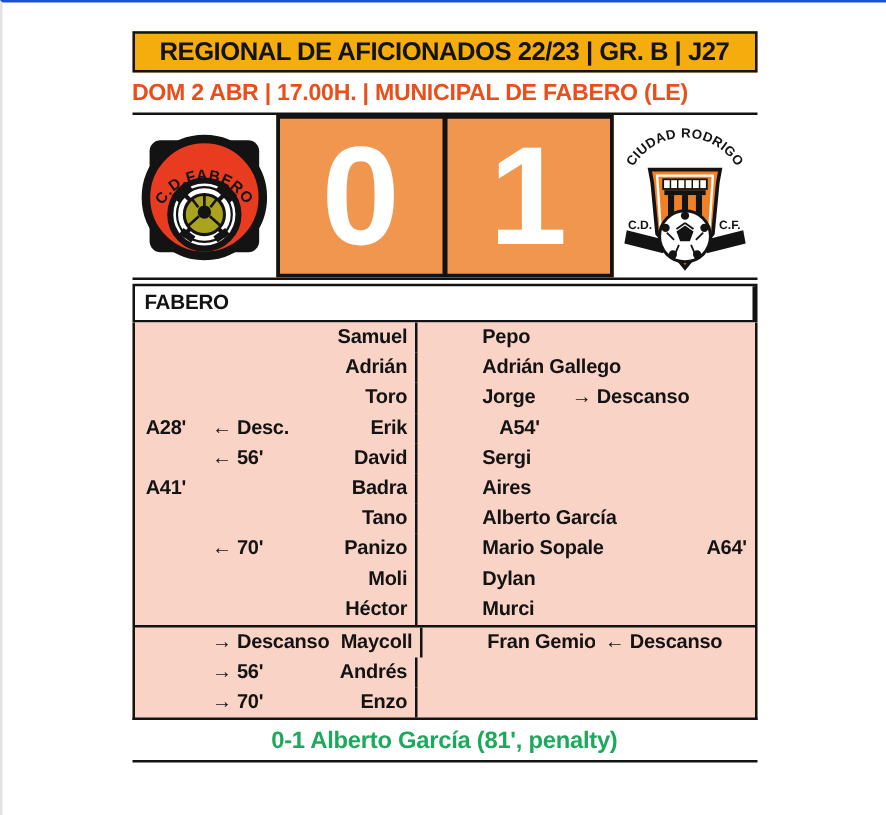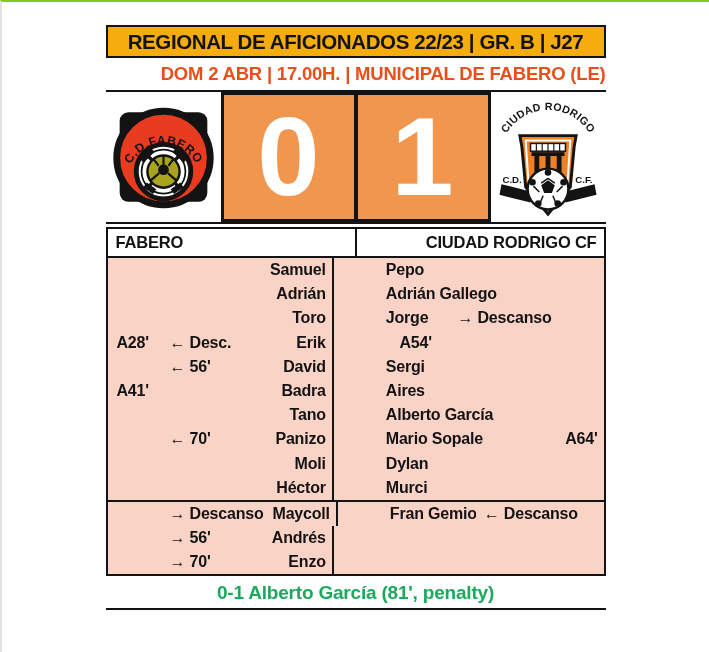--- a/index.html
+++ b/index.html
@@ -1,25 +1,25 @@
 <!DOCTYPE html>
 <html><head>
 <meta charset="utf-8">
 <style>
   html,body{margin:0;padding:0;background:#ffffff;}
   body{font-family:"Liberation Sans","DejaVu Sans",sans-serif;font-weight:bold;color:#131313;}
   .page{width:709px;height:652px;background:#ffffff;box-sizing:border-box;
-        border-left:2px solid #e2e2e2;border-top:2px solid #84cc16;overflow:hidden;}
+        border-left:2px solid #e2e2e2;border-top:2px solid #1d4ed8;overflow:hidden;}
   .content{width:500px;margin:0 auto;padding-top:23px;}
 
   
   .comp-bar{box-sizing:border-box;height:33px;border:2px solid #131313;background:#F5AD0D;
             display:flex;align-items:center;justify-content:center;
             font-size:20.5px;letter-spacing:-0.4px;white-space:nowrap;}
-  .match-info{margin-top:5px;height:23px;text-align:right;color:#E94E1B;
+  .match-info{margin-top:5px;height:23px;text-align:left;color:#E94E1B;
               font-size:18.5px;letter-spacing:-0.2px;white-space:nowrap;}
 
   
   .scoreboard{margin-top:4px;height:134px;box-sizing:border-box;
               border-top:2.5px solid #131313;border-bottom:2.5px solid #131313;
               display:grid;grid-template-columns:115px 1fr 1fr 115px;}
   .logo-cell{display:flex;align-items:center;justify-content:center;overflow:hidden;}
   .score-cell{box-sizing:border-box;background:#F0964E;color:#ffffff;
               display:flex;align-items:center;justify-content:center;
               font-size:112px;line-height:1;border:3px solid #131313;}
@@ -115,21 +115,20 @@
           <circle cx="72" cy="93" r="3.4" fill="#131313"></circle>
           <circle cx="40" cy="93" r="3.4" fill="#131313"></circle>
           <circle cx="66" cy="115" r="3.4" fill="#131313"></circle>
           <circle cx="46" cy="115" r="3.4" fill="#131313"></circle>
         </svg>
       </div>
     </div>
 
     <div class="teams-header">
       <div class="home">FABERO</div>
-      <div class="away">CIUDAD RODRIGO CF</div>
     </div>
 
     <div class="lineups">
   <div class="row">
     <div class="cell left">
       <span class="card"></span>
       <span class="sub"></span>
       <span class="pname">Samuel</span>
     </div>
     <div class="cell right">

